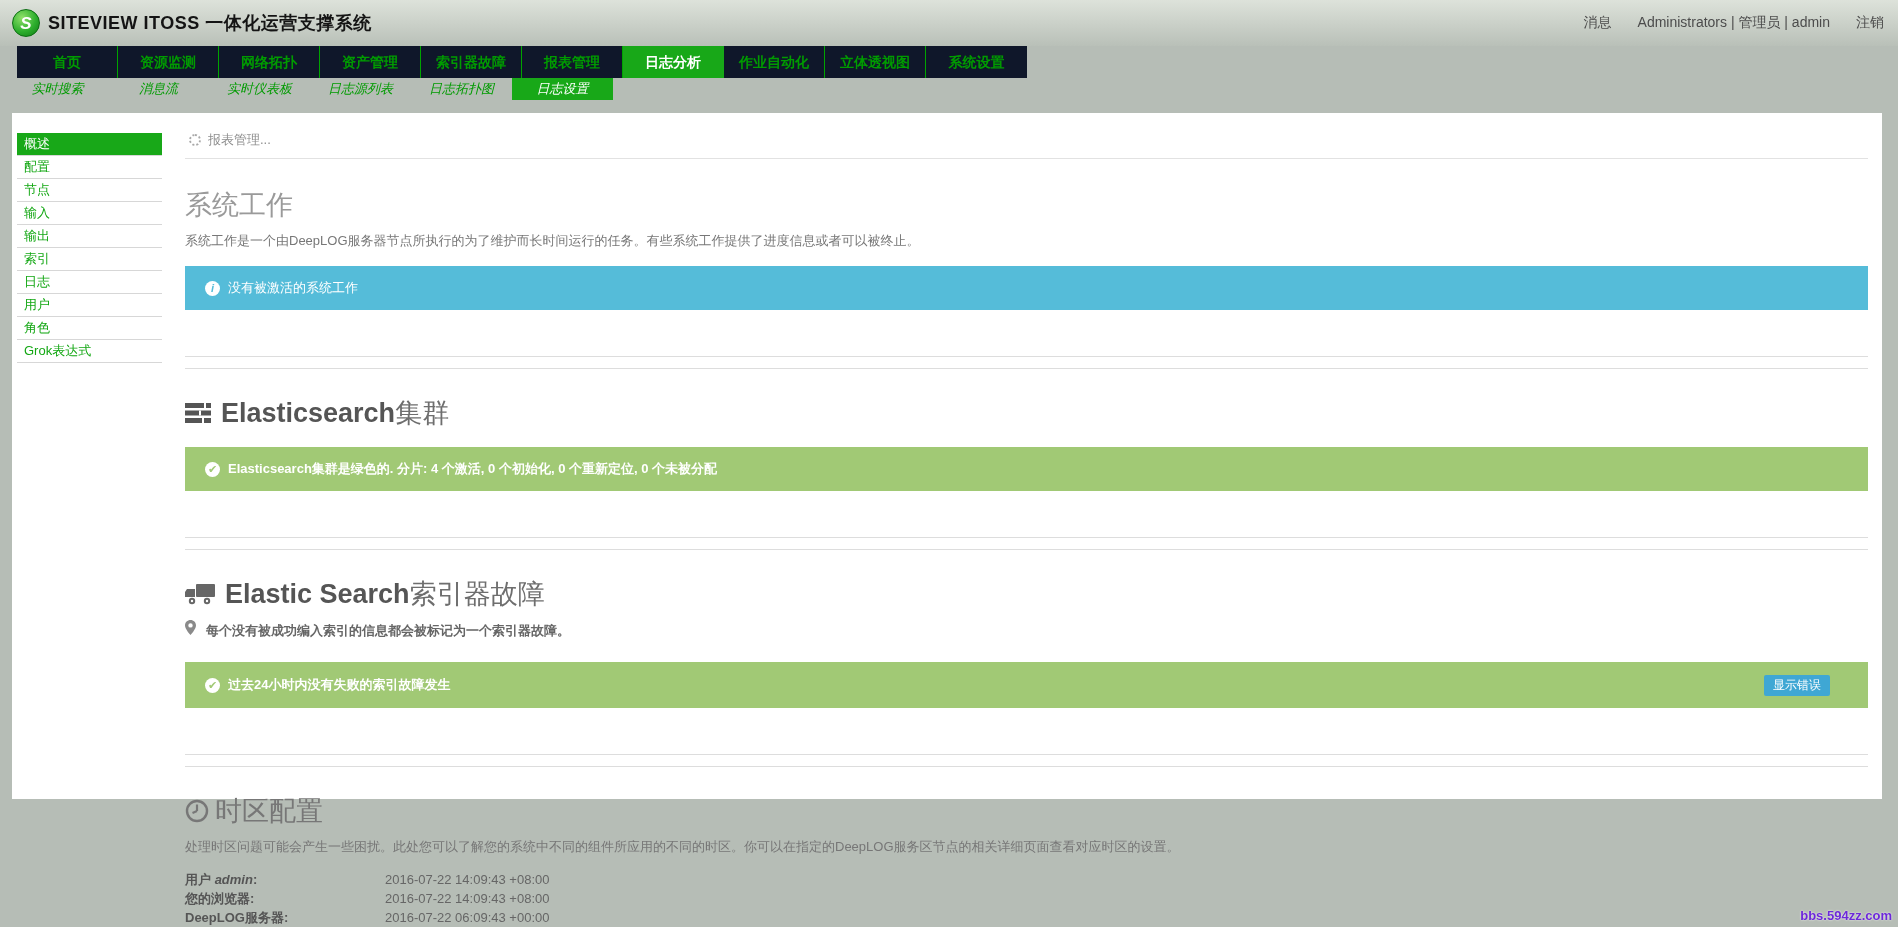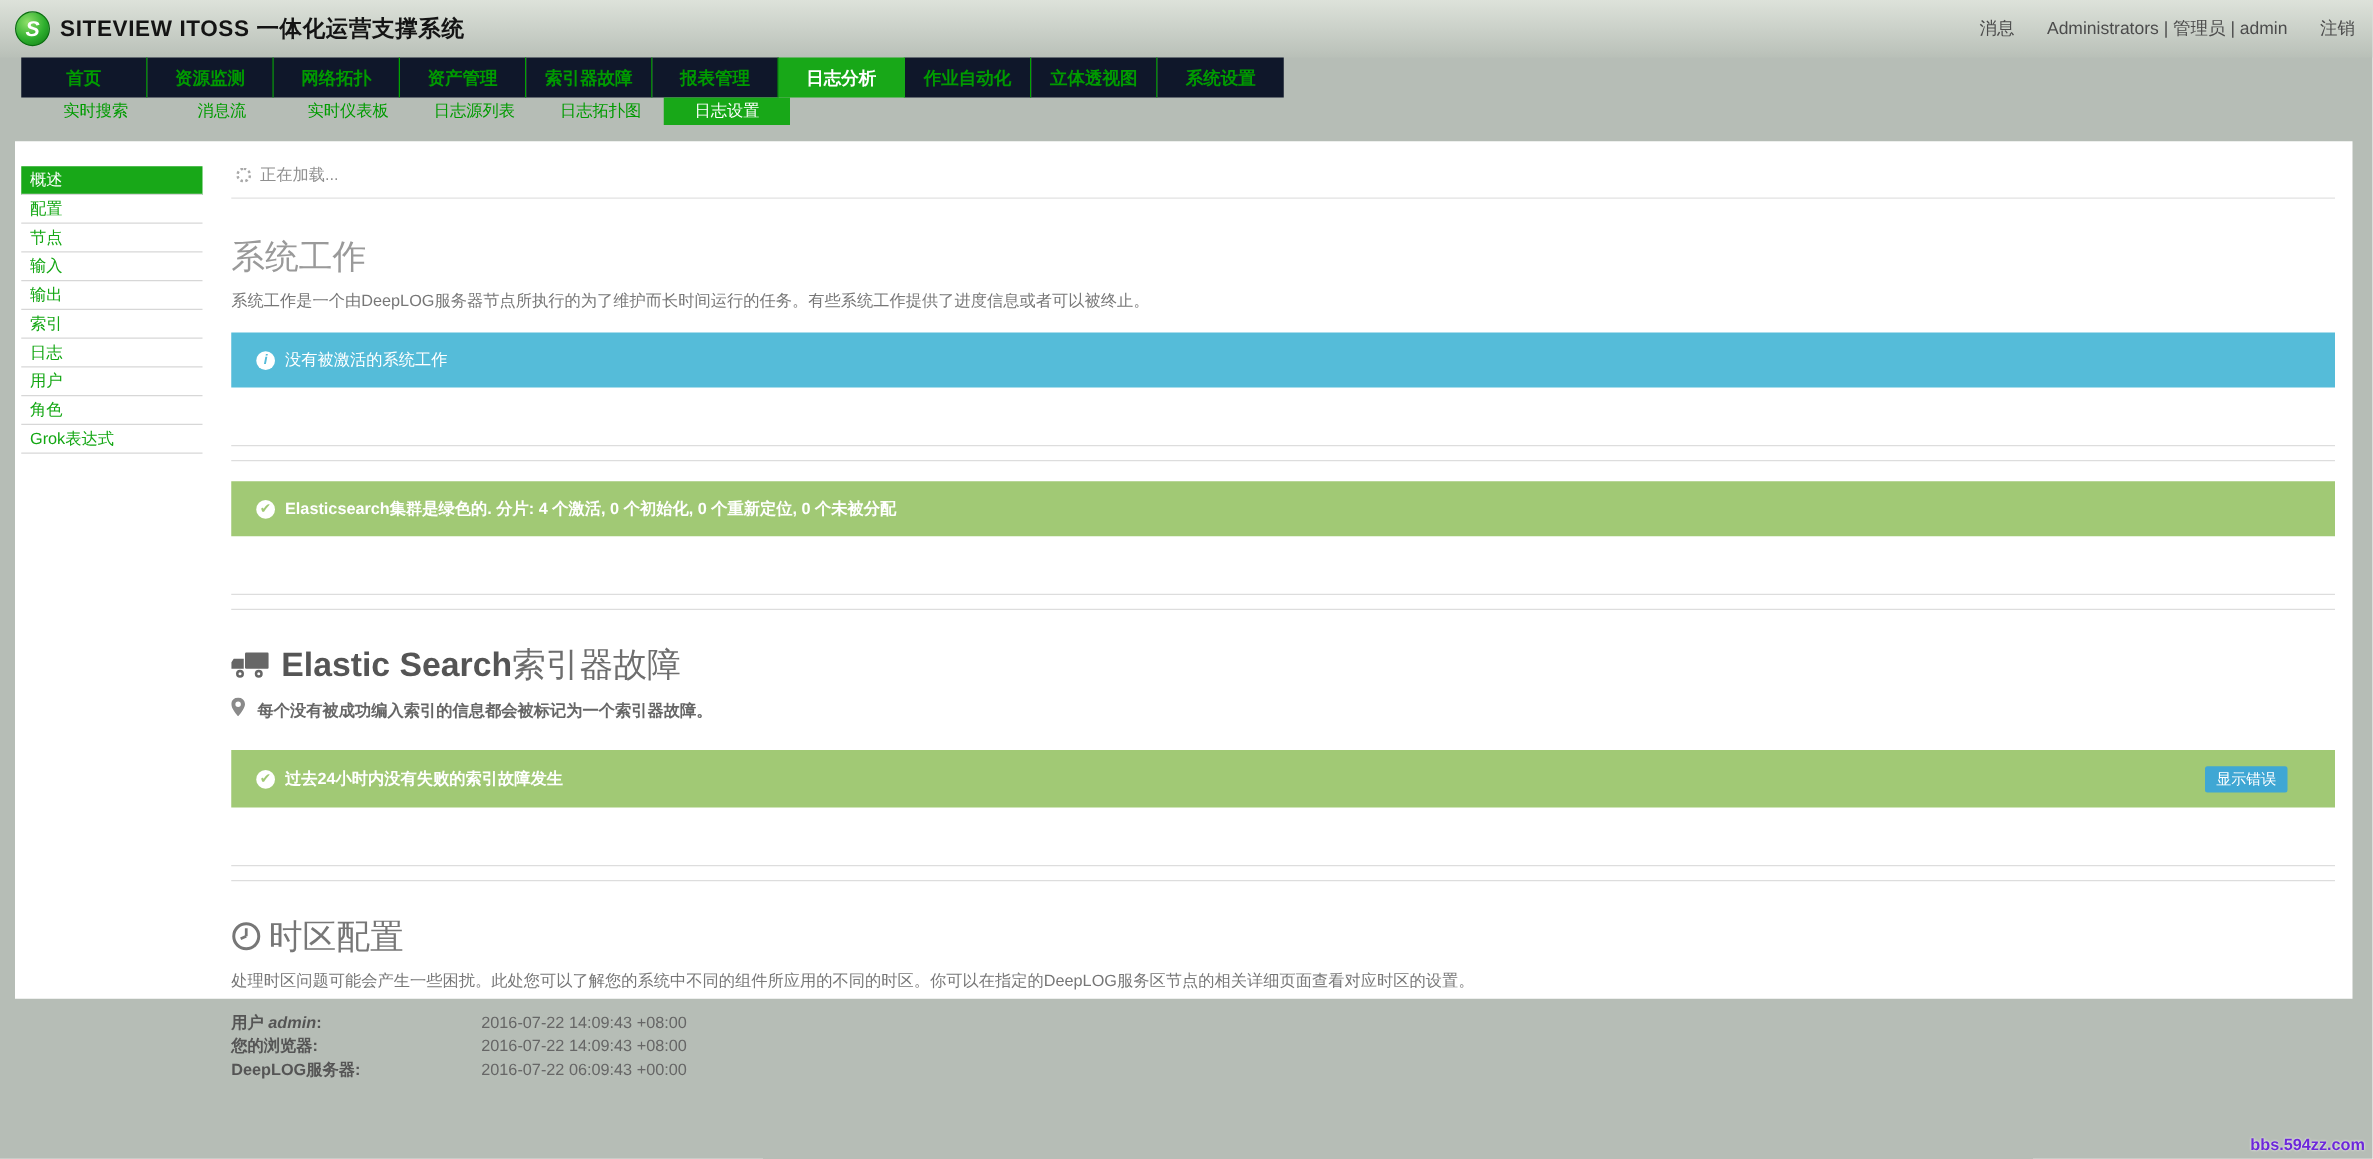--- a/index.html
+++ b/index.html
@@ -38,21 +38,21 @@
   .nav { position: absolute; top: 46px; left: 17px; display: flex; height: 32px; }
   .nav-tab {
     width: 101px; background: #0f172a; color: #009b00;
     font-size: 14px; font-weight: bold; text-align: center; line-height: 32px;
     border-right: 1px solid #00a400; cursor: pointer;
   }
   .nav-tab:last-child { border-right: none; }
   .nav-tab.active { background: #18a818; color: #ffffff; border-right-color: #18a818; }
 
   
-  .subnav { position: absolute; top: 78px; left: 26px; display: flex; height: 22px; }
+  .subnav { position: absolute; top: 78px; left: 7px; display: flex; height: 22px; font-style: italic; }
   .subnav-item {
     width: 101px; text-align: center; line-height: 22px;
     font-size: 13px; color: #009b00; cursor: pointer;
   }
   .subnav-item.active { background: #18a818; color: #fff; }
 
   
   .content {
     position: absolute; left: 12px; right: 16px; top: 113px; height: 686px;
     background: #ffffff;
@@ -186,35 +186,46 @@
     <div class="sb-item">日志</div>
     <div class="sb-item">用户</div>
     <div class="sb-item">角色</div>
     <div class="sb-item">Grok表达式</div>
   </div>
 
   <div class="main">
 
     <div class="loading-row">
       <span class="spinner"></span>
-      <span>正在加载...</span>
+      <span>报表管理...</span>
     </div>
 
     <h1 class="sec-title">系统工作</h1>
     <div class="desc">系统工作是一个由DeepLOG服务器节点所执行的为了维护而长时间运行的任务。有些系统工作提供了进度信息或者可以被终止。</div>
     <div class="banner info">
       <span class="icon-info">i</span>
       <span>没有被激活的系统工作</span>
     </div>
 
     <div class="sep">
       <div class="sep-line"></div>
         <div class="sep-line"></div>
     </div>
 
+    <h2 class="sec-title">
+      <svg class="hicon" width="26" height="22" viewBox="0 0 26 22">
+        <rect x="0" y="1" width="26" height="5" fill="#555"></rect>
+          <rect x="19" y="1" width="2" height="5" fill="#fff"></rect>
+        <rect x="0" y="8.5" width="26" height="5" fill="#555"></rect>
+          <rect x="14" y="8.5" width="2" height="5" fill="#fff"></rect>
+        <rect x="0" y="16" width="26" height="5" fill="#555"></rect>
+          <rect x="17" y="16" width="2" height="5" fill="#fff"></rect>
+      </svg>
+      <span><span class="t-en">Elasticsearch</span><span class="t-zh">集群</span></span>
+    </h2>
     <div class="banner success">
       <span class="icon-check">✔</span>
       <span>Elasticsearch集群是绿色的. 分片: 4 个激活, 0 个初始化, 0 个重新定位, 0 个未被分配</span>
     </div>
 
     <div class="sep">
       <div class="sep-line"></div>
         <div class="sep-line"></div>
     </div>
 

